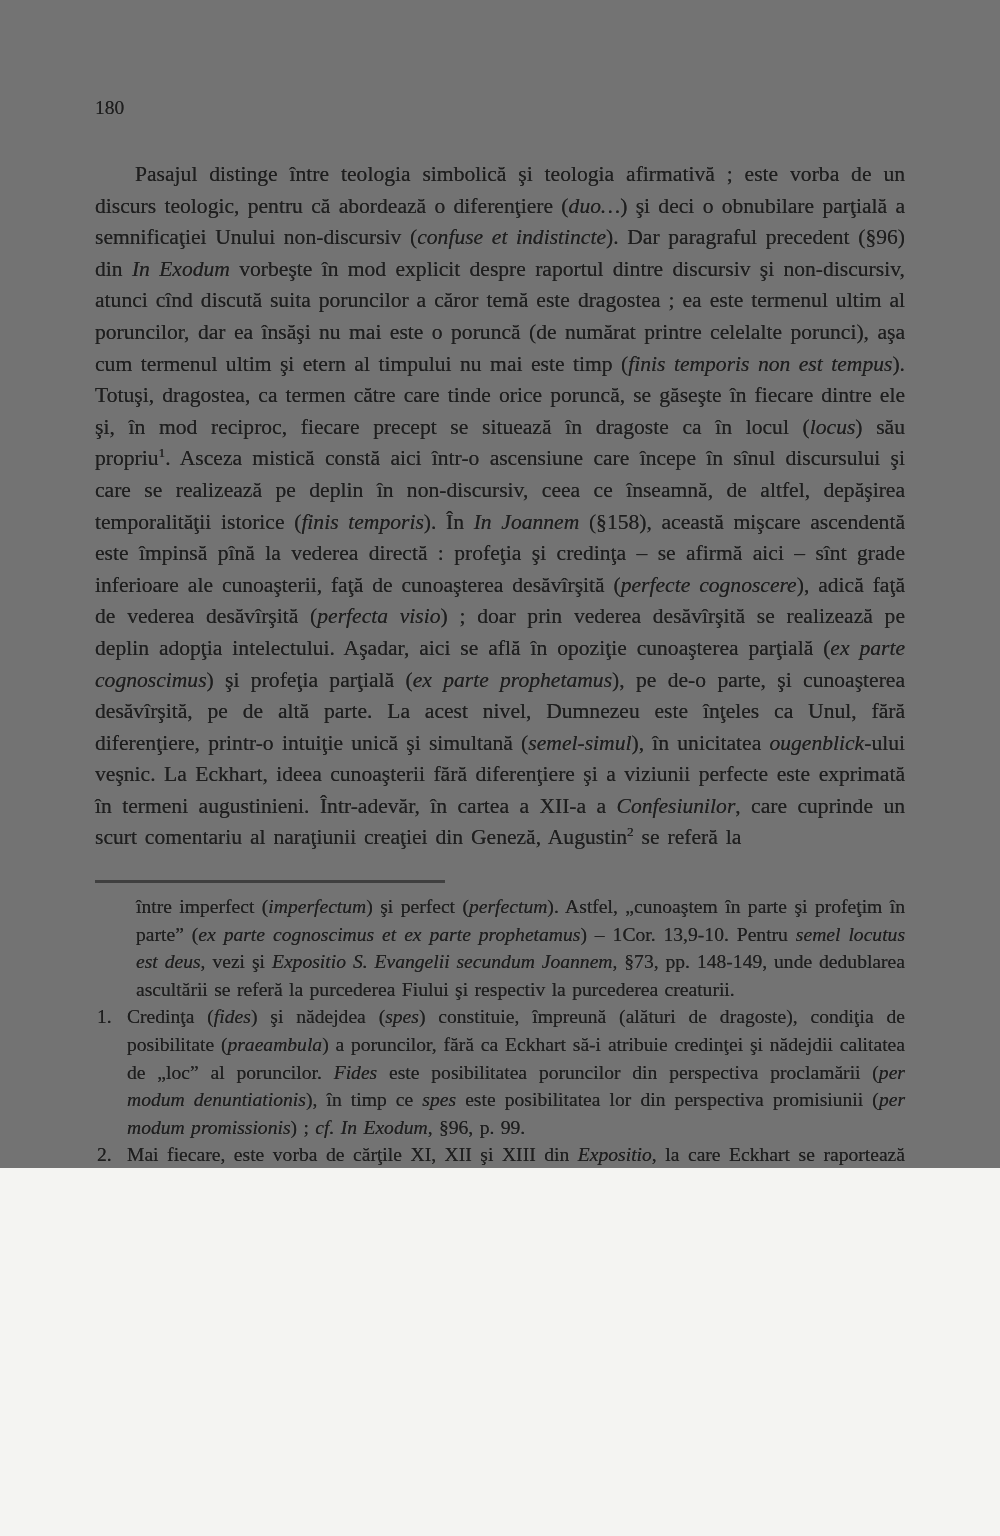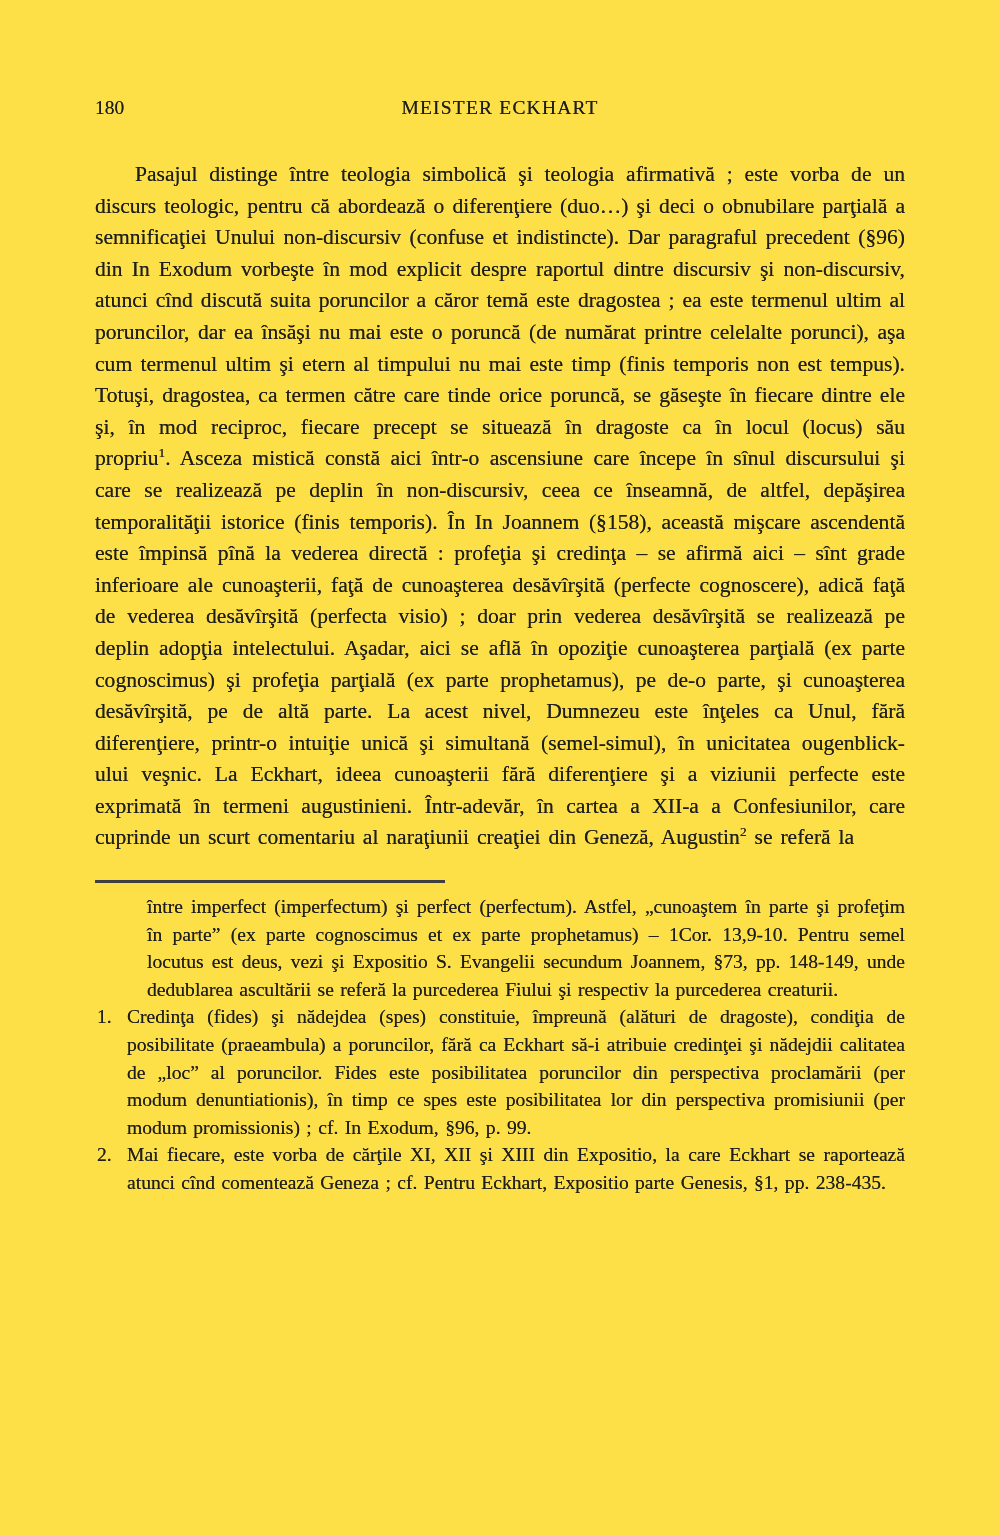--- a/index.html
+++ b/index.html
@@ -3,23 +3,23 @@
 <meta charset="utf-8">
 <style>
   html, body {
     margin: 0;
     padding: 0;
     background: #f4f4f2;
   }
   .page {
     position: relative;
     width: 1000px;
-    height: 1536px;
+    height: 1168px;
     margin: 0 auto;
-    background: #fde047;
+    background: #737373;
     box-sizing: border-box;
     padding: 97px 95px 0 95px;
     font-family: "Liberation Serif", "DejaVu Serif", serif;
     color: #1e1e1e;
     text-shadow: 0 0 0.6px rgba(25,25,25,0.75);
     overflow: hidden;
   }
   .header {
     position: relative;
     height: 26px;
@@ -36,60 +36,59 @@
     letter-spacing: 1.2px;
   }
   .body-par {
     margin: 36px 0 0 0;
     font-size: 21.6px;
     line-height: 31.6px;
     text-align: justify;
     text-indent: 40px;
     word-spacing: 2.5px;
   }
-  .it { }
+  .it { font-style: italic; }
   sup {
     font-size: 0.62em;
     line-height: 0;
     vertical-align: super;
   }
   .fn-rule {
     margin-top: 26px;
     width: 350px;
     height: 3px;
     background: #3f3f3f;
   }
   .footnotes {
     margin-top: 10px;
     font-size: 19.6px;
     line-height: 27.6px;
     text-align: justify;
     word-spacing: 1.5px;
   }
   .fn-cont {
-    margin-left: 52px;
+    margin-left: 41px;
   }
   .fn-item {
     position: relative;
     padding-left: 32px;
   }
   .fn-num {
     position: absolute;
     left: 2px;
     top: 0;
   }
 </style>
 </head>
 <body>
 
 <div class="page">
 
   <div class="header">
     <span class="page-num">180</span>
-    <div class="running-title">MEISTER ECKHART</div>
   </div>
 
   <p class="body-par"><span>Pasajul distinge între teologia simbolică şi teologia afirmativă ; este vorba de un discurs teologic, pentru că abordează o diferenţiere (</span><span class="it">duo…</span><span>) şi deci o obnubilare parţială a semnificaţiei Unului non-discursiv (</span><span class="it">confuse et indistincte</span><span>). Dar paragraful precedent (§96) din </span><span class="it">In Exodum</span><span> vorbeşte în mod explicit despre raportul dintre discursiv şi non-discursiv, atunci cînd discută suita poruncilor a căror temă este dragostea ; ea este termenul ultim al poruncilor, dar ea însăşi nu mai este o poruncă (de numărat printre celelalte porunci), aşa cum termenul ultim şi etern al timpului nu mai este timp (</span><span class="it">finis temporis non est tempus</span><span>). Totuşi, dragostea, ca termen către care tinde orice poruncă, se găseşte în fiecare dintre ele şi, în mod reciproc, fiecare precept se situează în dragoste ca în locul (</span><span class="it">locus</span><span>) său propriu</span><sup>1</sup><span>. Asceza mistică constă aici într-o ascensiune care începe în sînul discursului şi care se realizează pe deplin în non-discursiv, ceea ce înseamnă, de altfel, depăşirea temporalităţii istorice (</span><span class="it">finis temporis</span><span>). În </span><span class="it">In Joannem</span><span> (§158), această mişcare ascendentă este împinsă pînă la vederea directă : profeţia şi credinţa – se afirmă aici – sînt grade inferioare ale cunoaşterii, faţă de cunoaşterea desăvîrşită (</span><span class="it">perfecte cognoscere</span><span>), adică faţă de vederea desăvîrşită (</span><span class="it">perfecta visio</span><span>) ; doar prin vederea desăvîrşită se realizează pe deplin adopţia intelectului. Aşadar, aici se află în opoziţie cunoaşterea parţială (</span><span class="it">ex parte cognoscimus</span><span>) şi profeţia parţială (</span><span class="it">ex parte prophetamus</span><span>), pe de-o parte, şi cunoaşterea desăvîrşită, pe de altă parte. La acest nivel, Dumnezeu este înţeles ca Unul, fără diferenţiere, printr-o intuiţie unică şi simultană (</span><span class="it">semel-simul</span><span>), în unicitatea </span><span class="it">ougenblick</span><span>-ului veşnic. La Eckhart, ideea cunoaşterii fără diferenţiere şi a viziunii perfecte este exprimată în termeni augustinieni. Într-adevăr, în cartea a XII-a a </span><span class="it">Confesiunilor</span><span>, care cuprinde un scurt comentariu al naraţiunii creaţiei din Geneză, Augustin</span><sup>2</sup><span> se referă la</span></p>
 
   <div class="fn-rule"></div>
 
   <div class="footnotes">
     <div class="fn-cont"><span>între imperfect (</span><span class="it">imperfectum</span><span>) şi perfect (</span><span class="it">perfectum</span><span>). Astfel, „cunoaştem în parte şi profeţim în parte” (</span><span class="it">ex parte cognoscimus et ex parte prophetamus</span><span>) – 1Cor. 13,9-10. Pentru </span><span class="it">semel locutus est deus</span><span>, vezi şi </span><span class="it">Expositio S. Evangelii secundum Joannem</span><span>, §73, pp. 148-149, unde dedublarea ascultării se referă la purcederea Fiului şi respectiv la purcederea creaturii.</span></div>
     <div class="fn-item">
       <span class="fn-num">1.</span>

